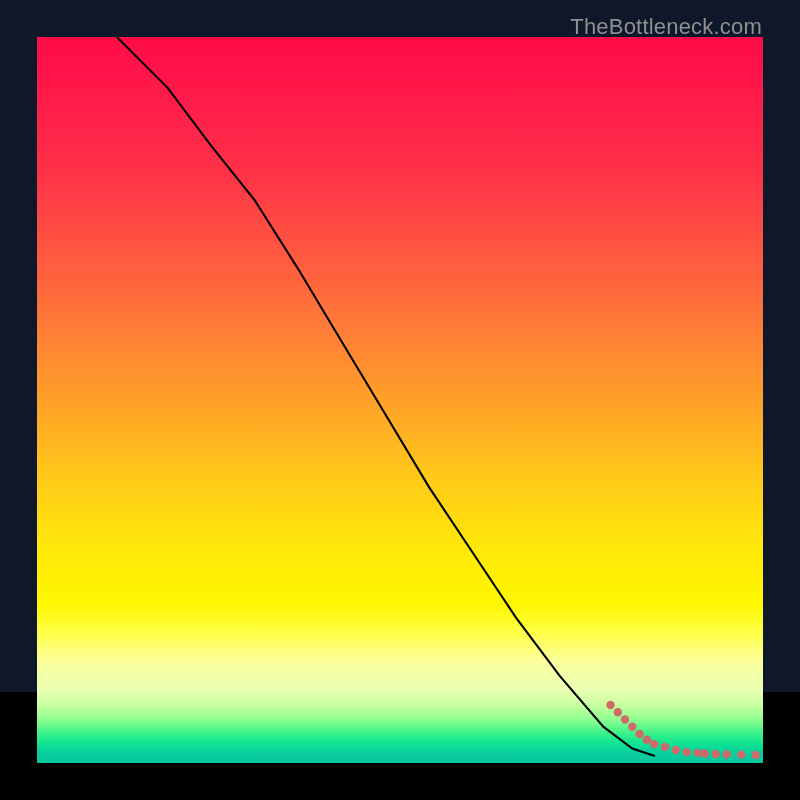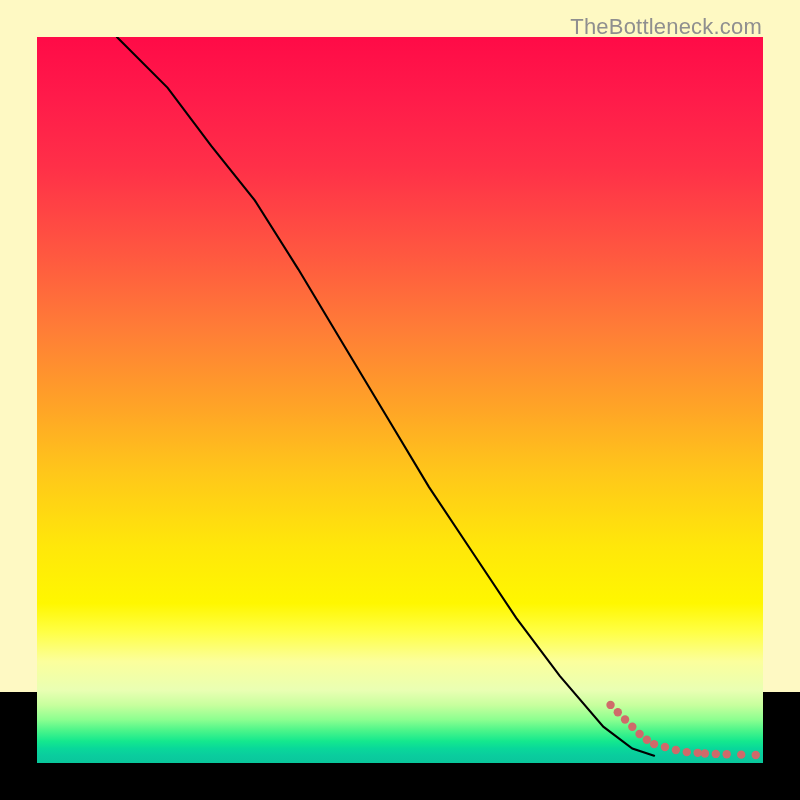--- a/index.html
+++ b/index.html
@@ -8,21 +8,21 @@
     width: 800px;
     height: 800px;
     background: #000;
     overflow: hidden;
     font-family: Arial, Helvetica, sans-serif;
   }
   .frame {
     position: relative;
     width: 800px;
     height: 692px;
-    background: #fef9c3;
+    background: #0f172a;
   }
   .plot-area {
     position: absolute;
     left: 37px;
     top: 37px;
     width: 726px;
     height: 726px;
     
     background: linear-gradient(
       to bottom,

